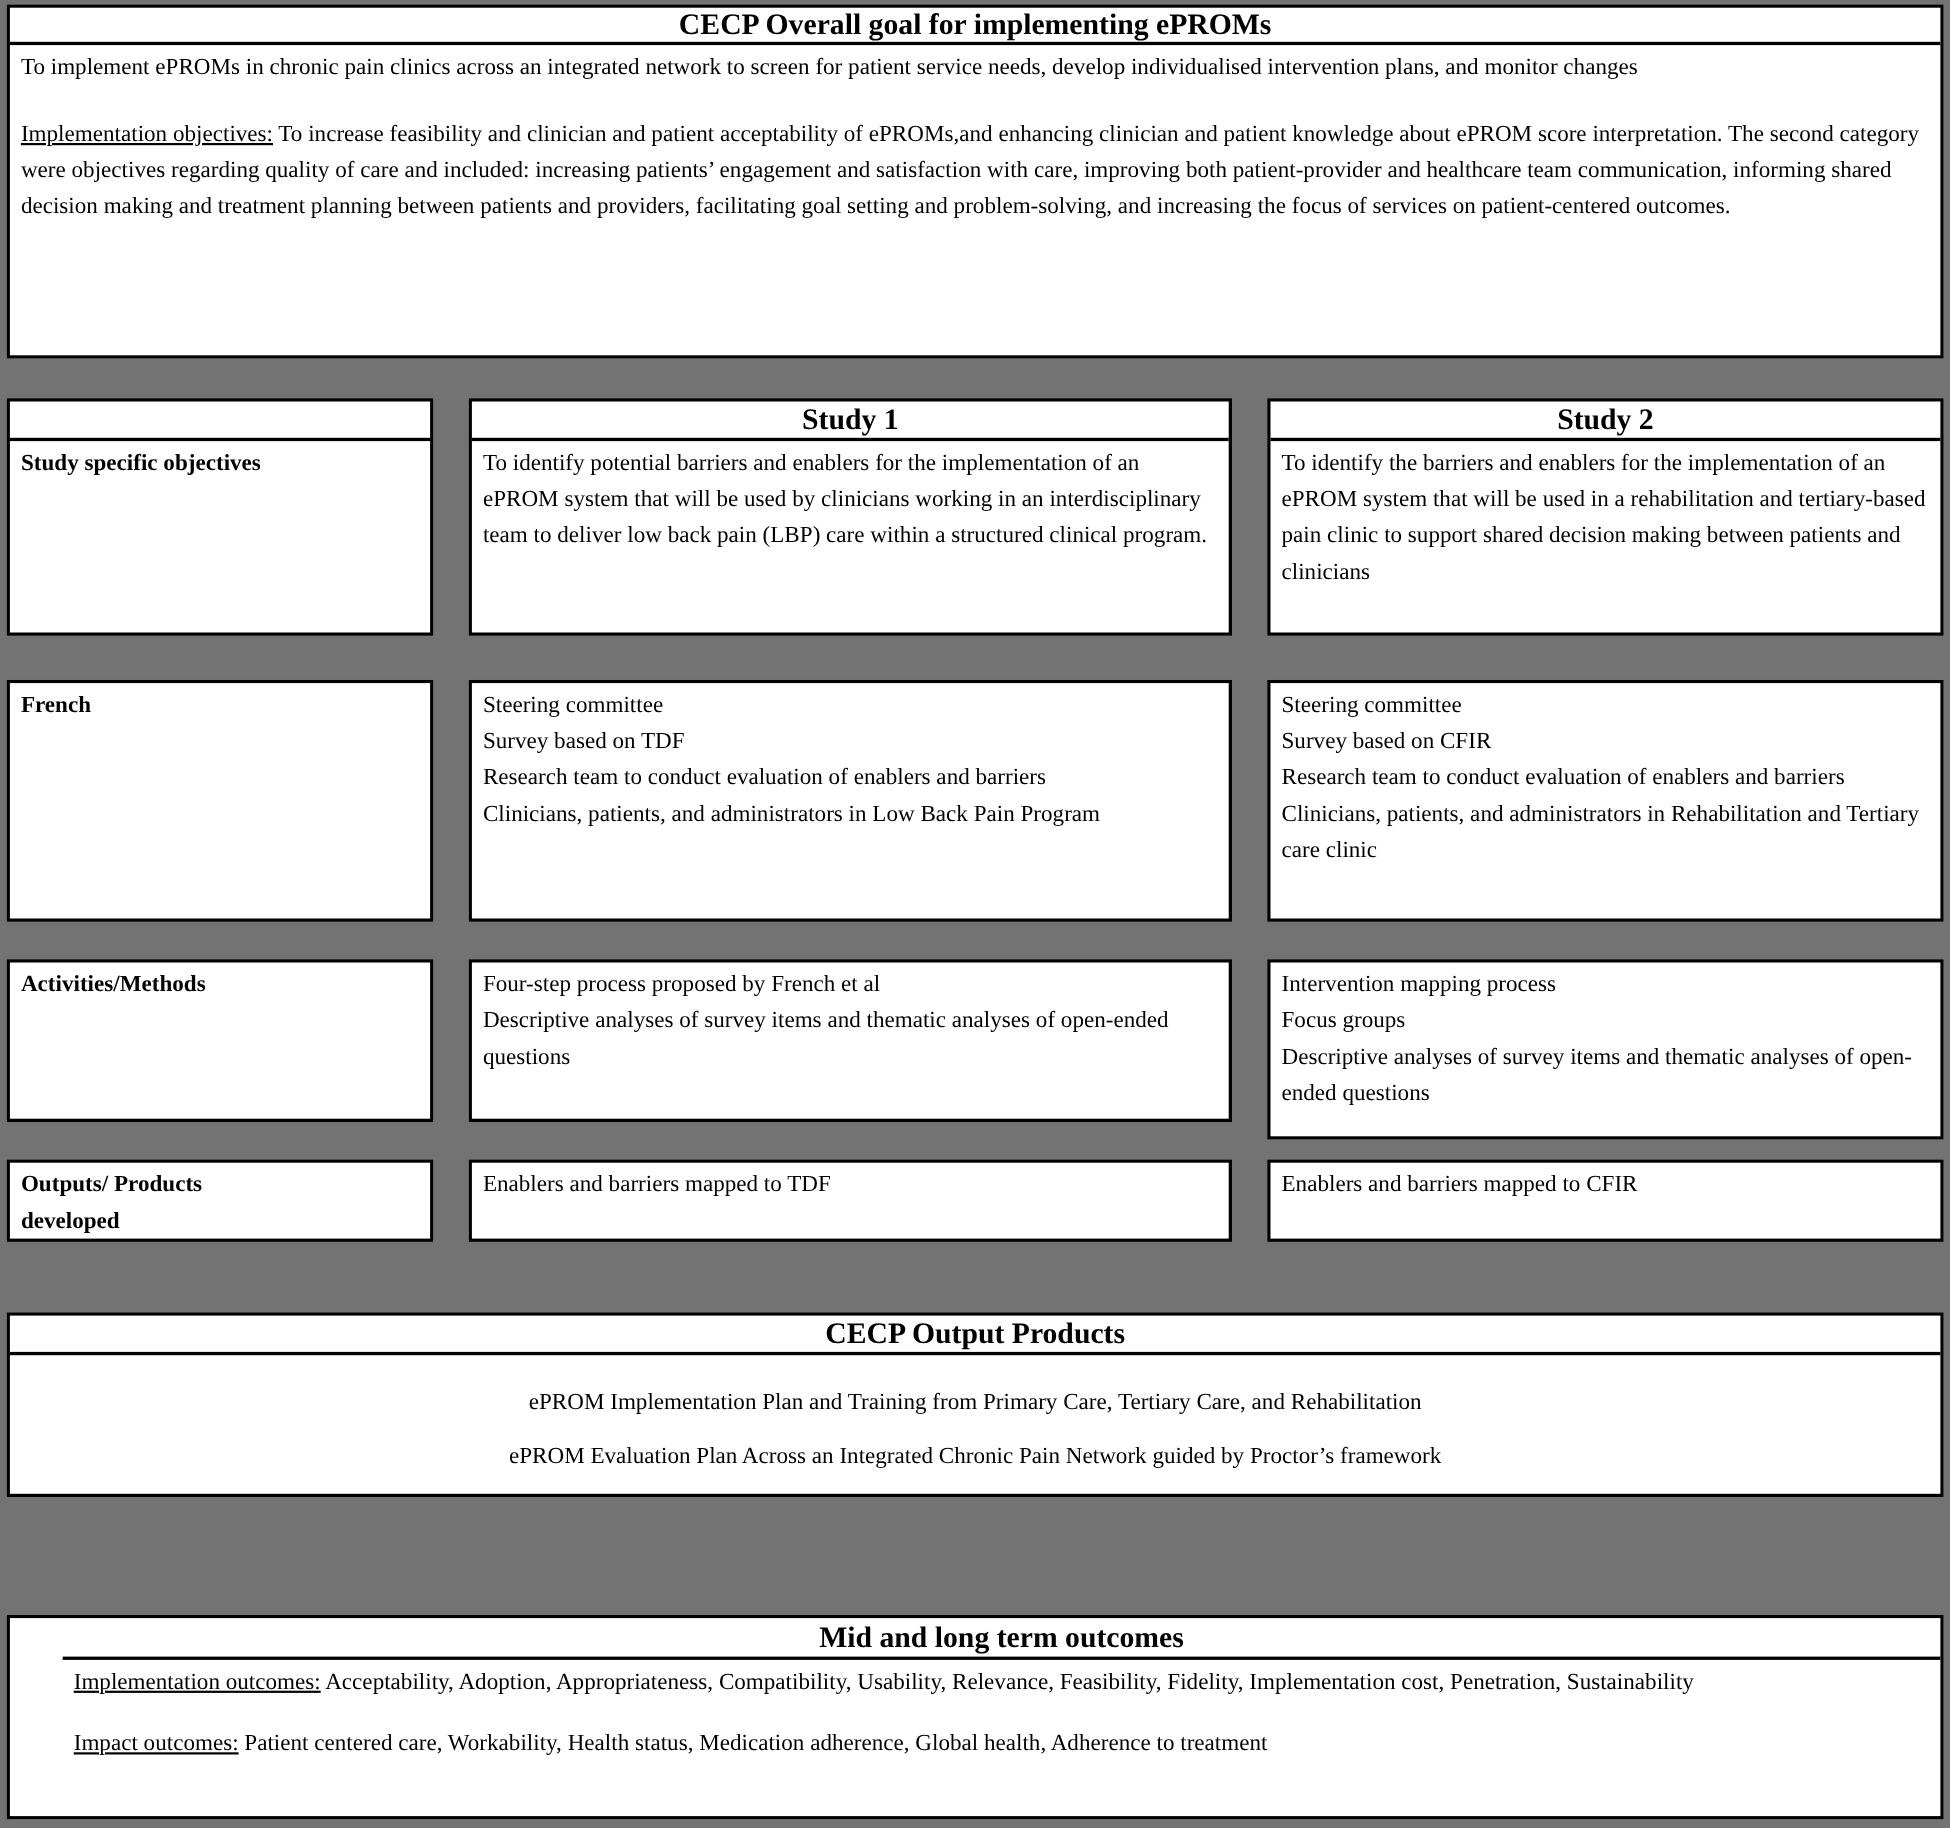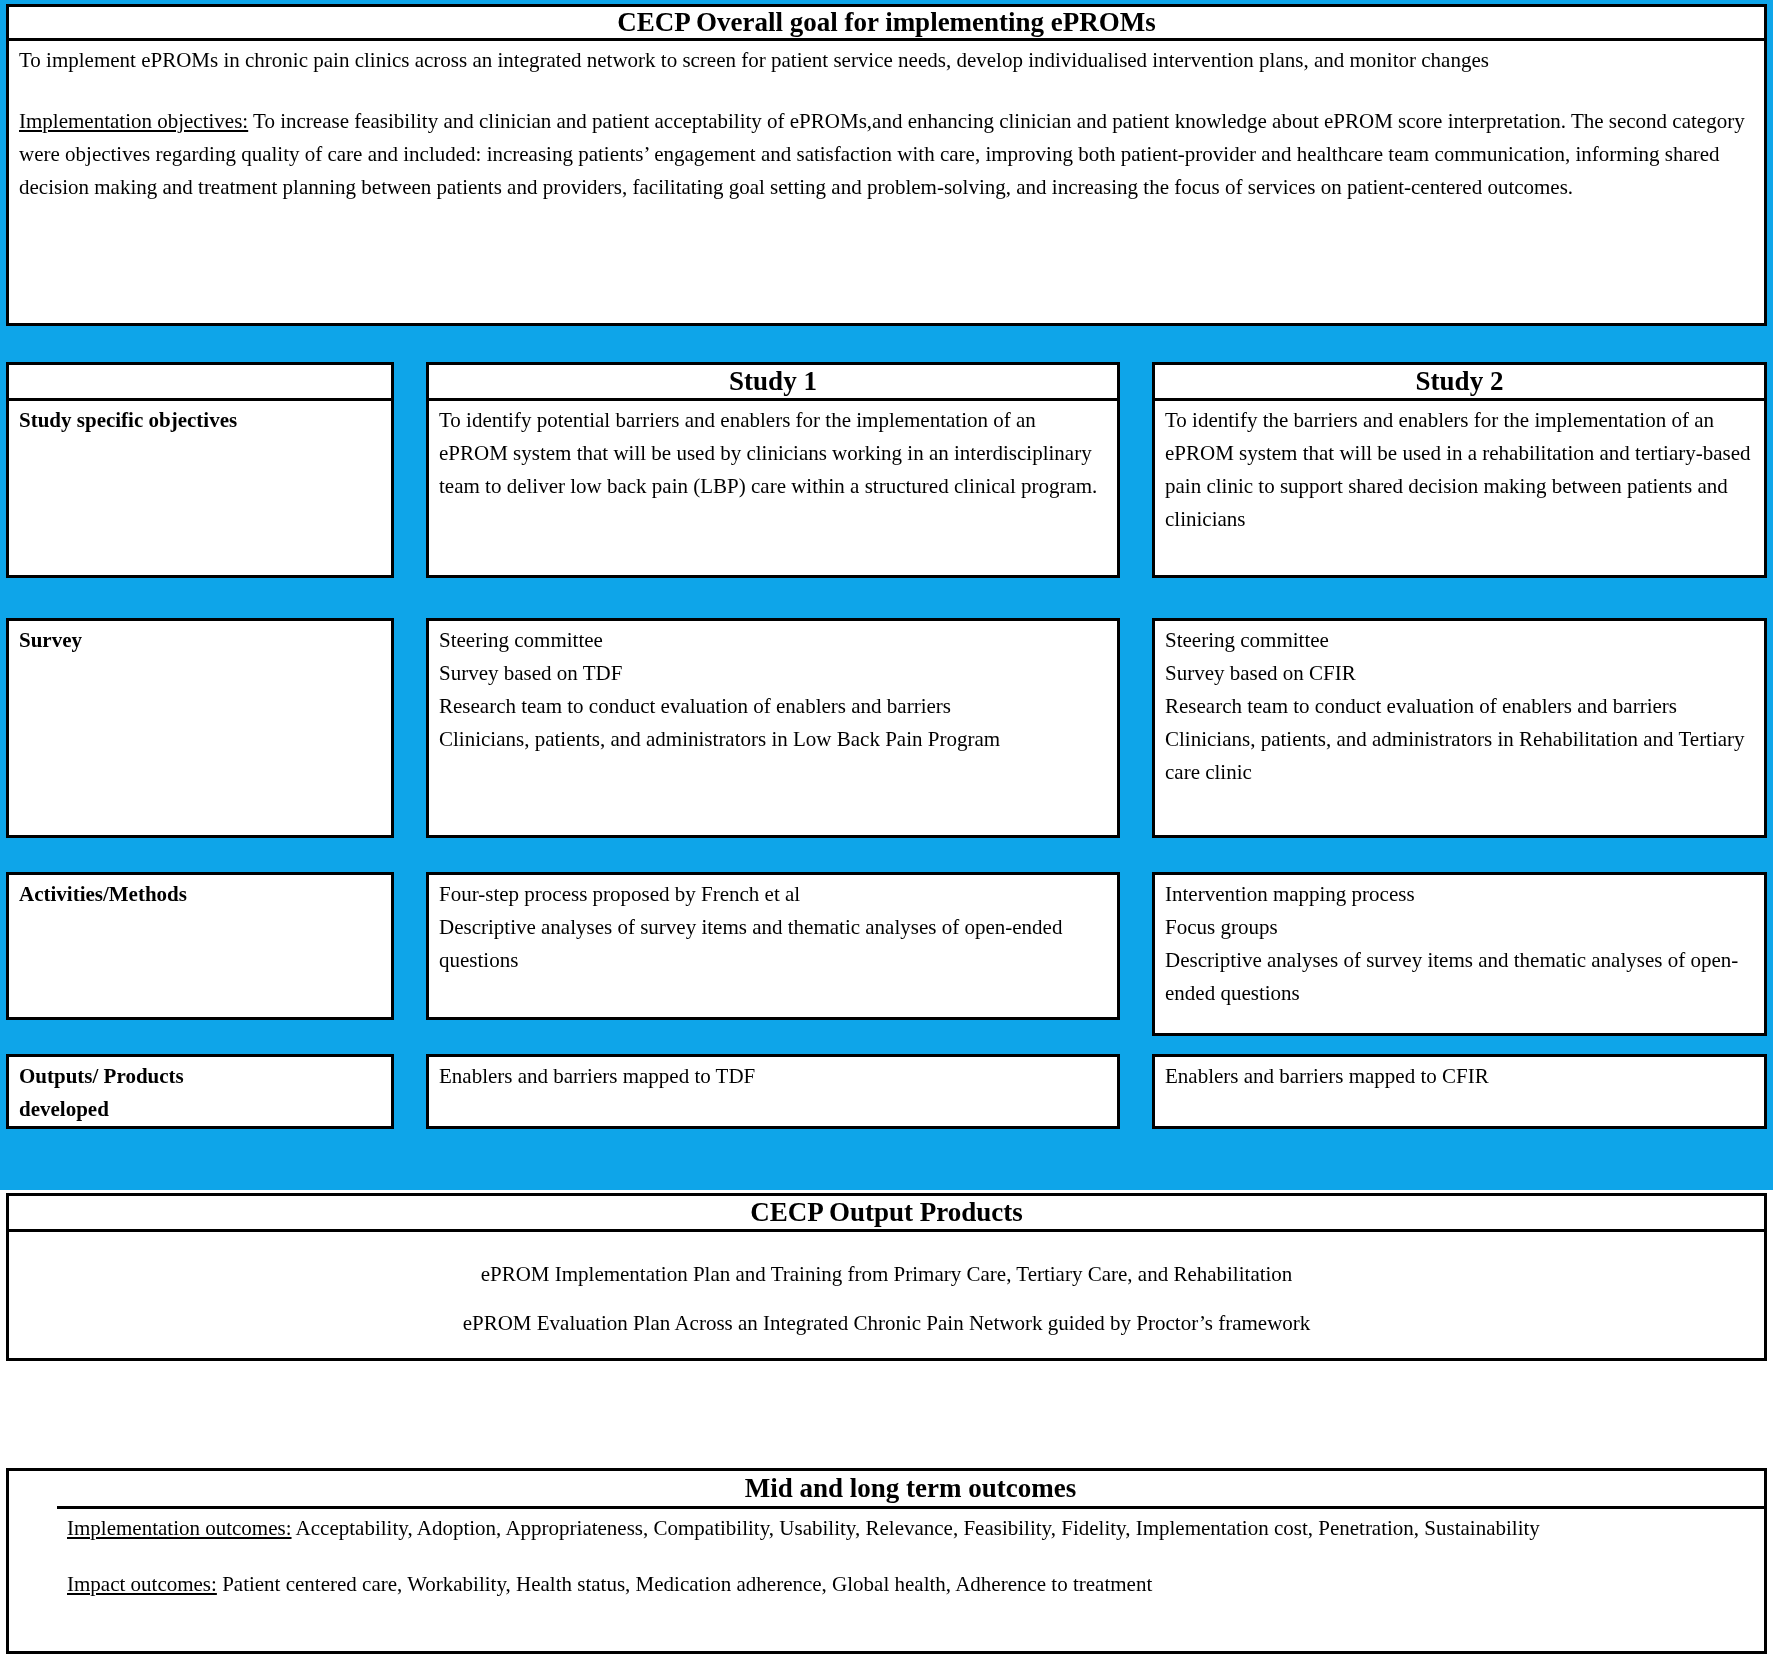--- a/index.html
+++ b/index.html
@@ -1,17 +1,17 @@
 <!DOCTYPE html>
 <html><head>
 <meta charset="utf-8">
 <style>
   html,body { margin:0; padding:0; background:#ffffff; }
   body { width:1773px; height:1662px; font-family:"Liberation Serif", serif; color:#000; }
-  .page { position:relative; width:1773px; height:1190px; background:#0ea5e9; }
+  .page { position:relative; width:1773px; height:1662px; background:#737373; }
   .box { position:absolute; border:3px solid #000; box-sizing:border-box; background:#fff; }
   .hdr { font-weight:bold; text-align:center; border-bottom:3px solid #000;
          font-size:27px; height:36px; line-height:33px; box-sizing:border-box; }
   .hdr.slim { height:34px; line-height:30px; }
   .hdr.empty { height:36px; }
   .bd { padding:3px 10px; font-size:21px; line-height:33px; }
   .pre { white-space:pre-line; }
   .bold { font-weight:bold; }
   .u { text-decoration:underline; }
   .center { text-align:center; }
@@ -61,21 +61,21 @@
   <section class="box col-study1 row1">
     <div class="hdr">Study 1</div>
     <div class="bd pre">To identify potential barriers and enablers for the implementation of an ePROM system that will be used by clinicians working in an interdisciplinary team to deliver low back pain (LBP) care within a structured clinical program.</div>
   </section>
   <section class="box col-study2 row1">
     <div class="hdr">Study 2</div>
     <div class="bd pre">To identify the barriers and enablers for the implementation of an ePROM system that will be used in a rehabilitation and tertiary-based pain clinic to support shared decision making between patients and clinicians</div>
   </section>
 
   <section class="box col-label row2">
-    <div class="bd bold">Survey</div>
+    <div class="bd bold">French</div>
   </section>
   <section class="box col-study1 row2">
     <div class="bd pre">Steering committee
 Survey based on TDF
 Research team to conduct evaluation of enablers and barriers
 Clinicians, patients, and administrators in Low Back Pain Program</div>
   </section>
   <section class="box col-study2 row2">
     <div class="bd pre">Steering committee
 Survey based on CFIR

